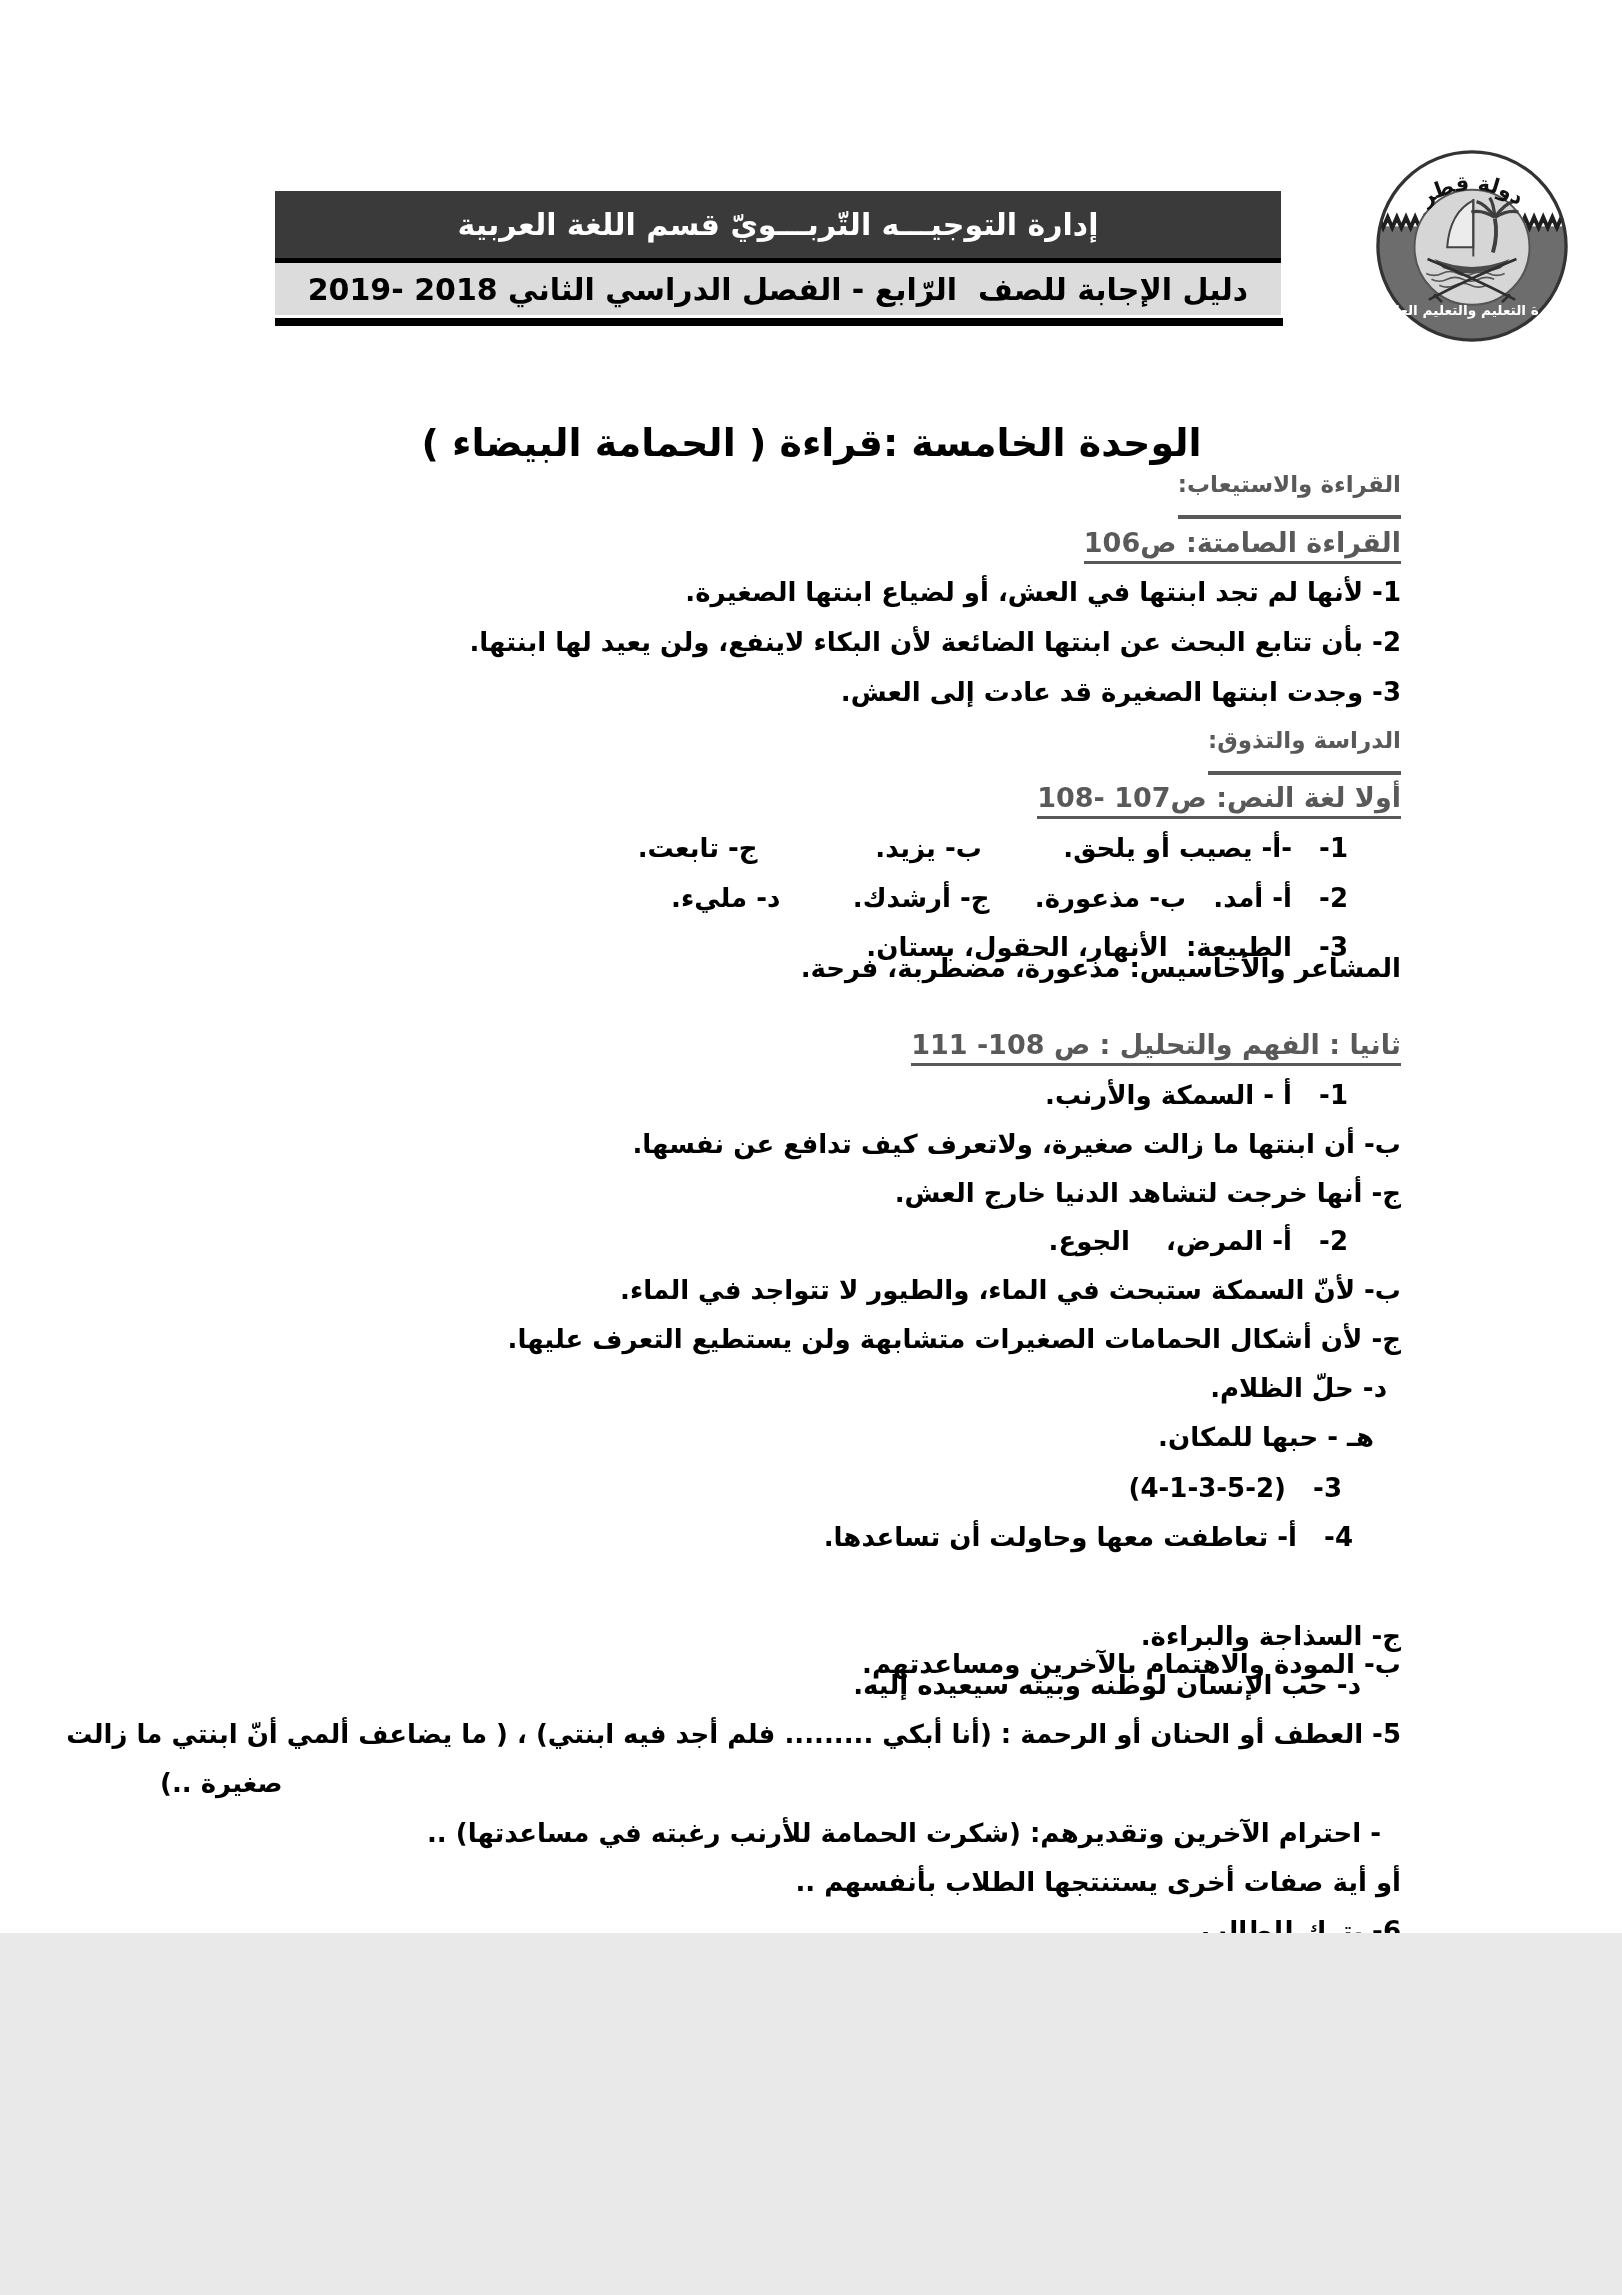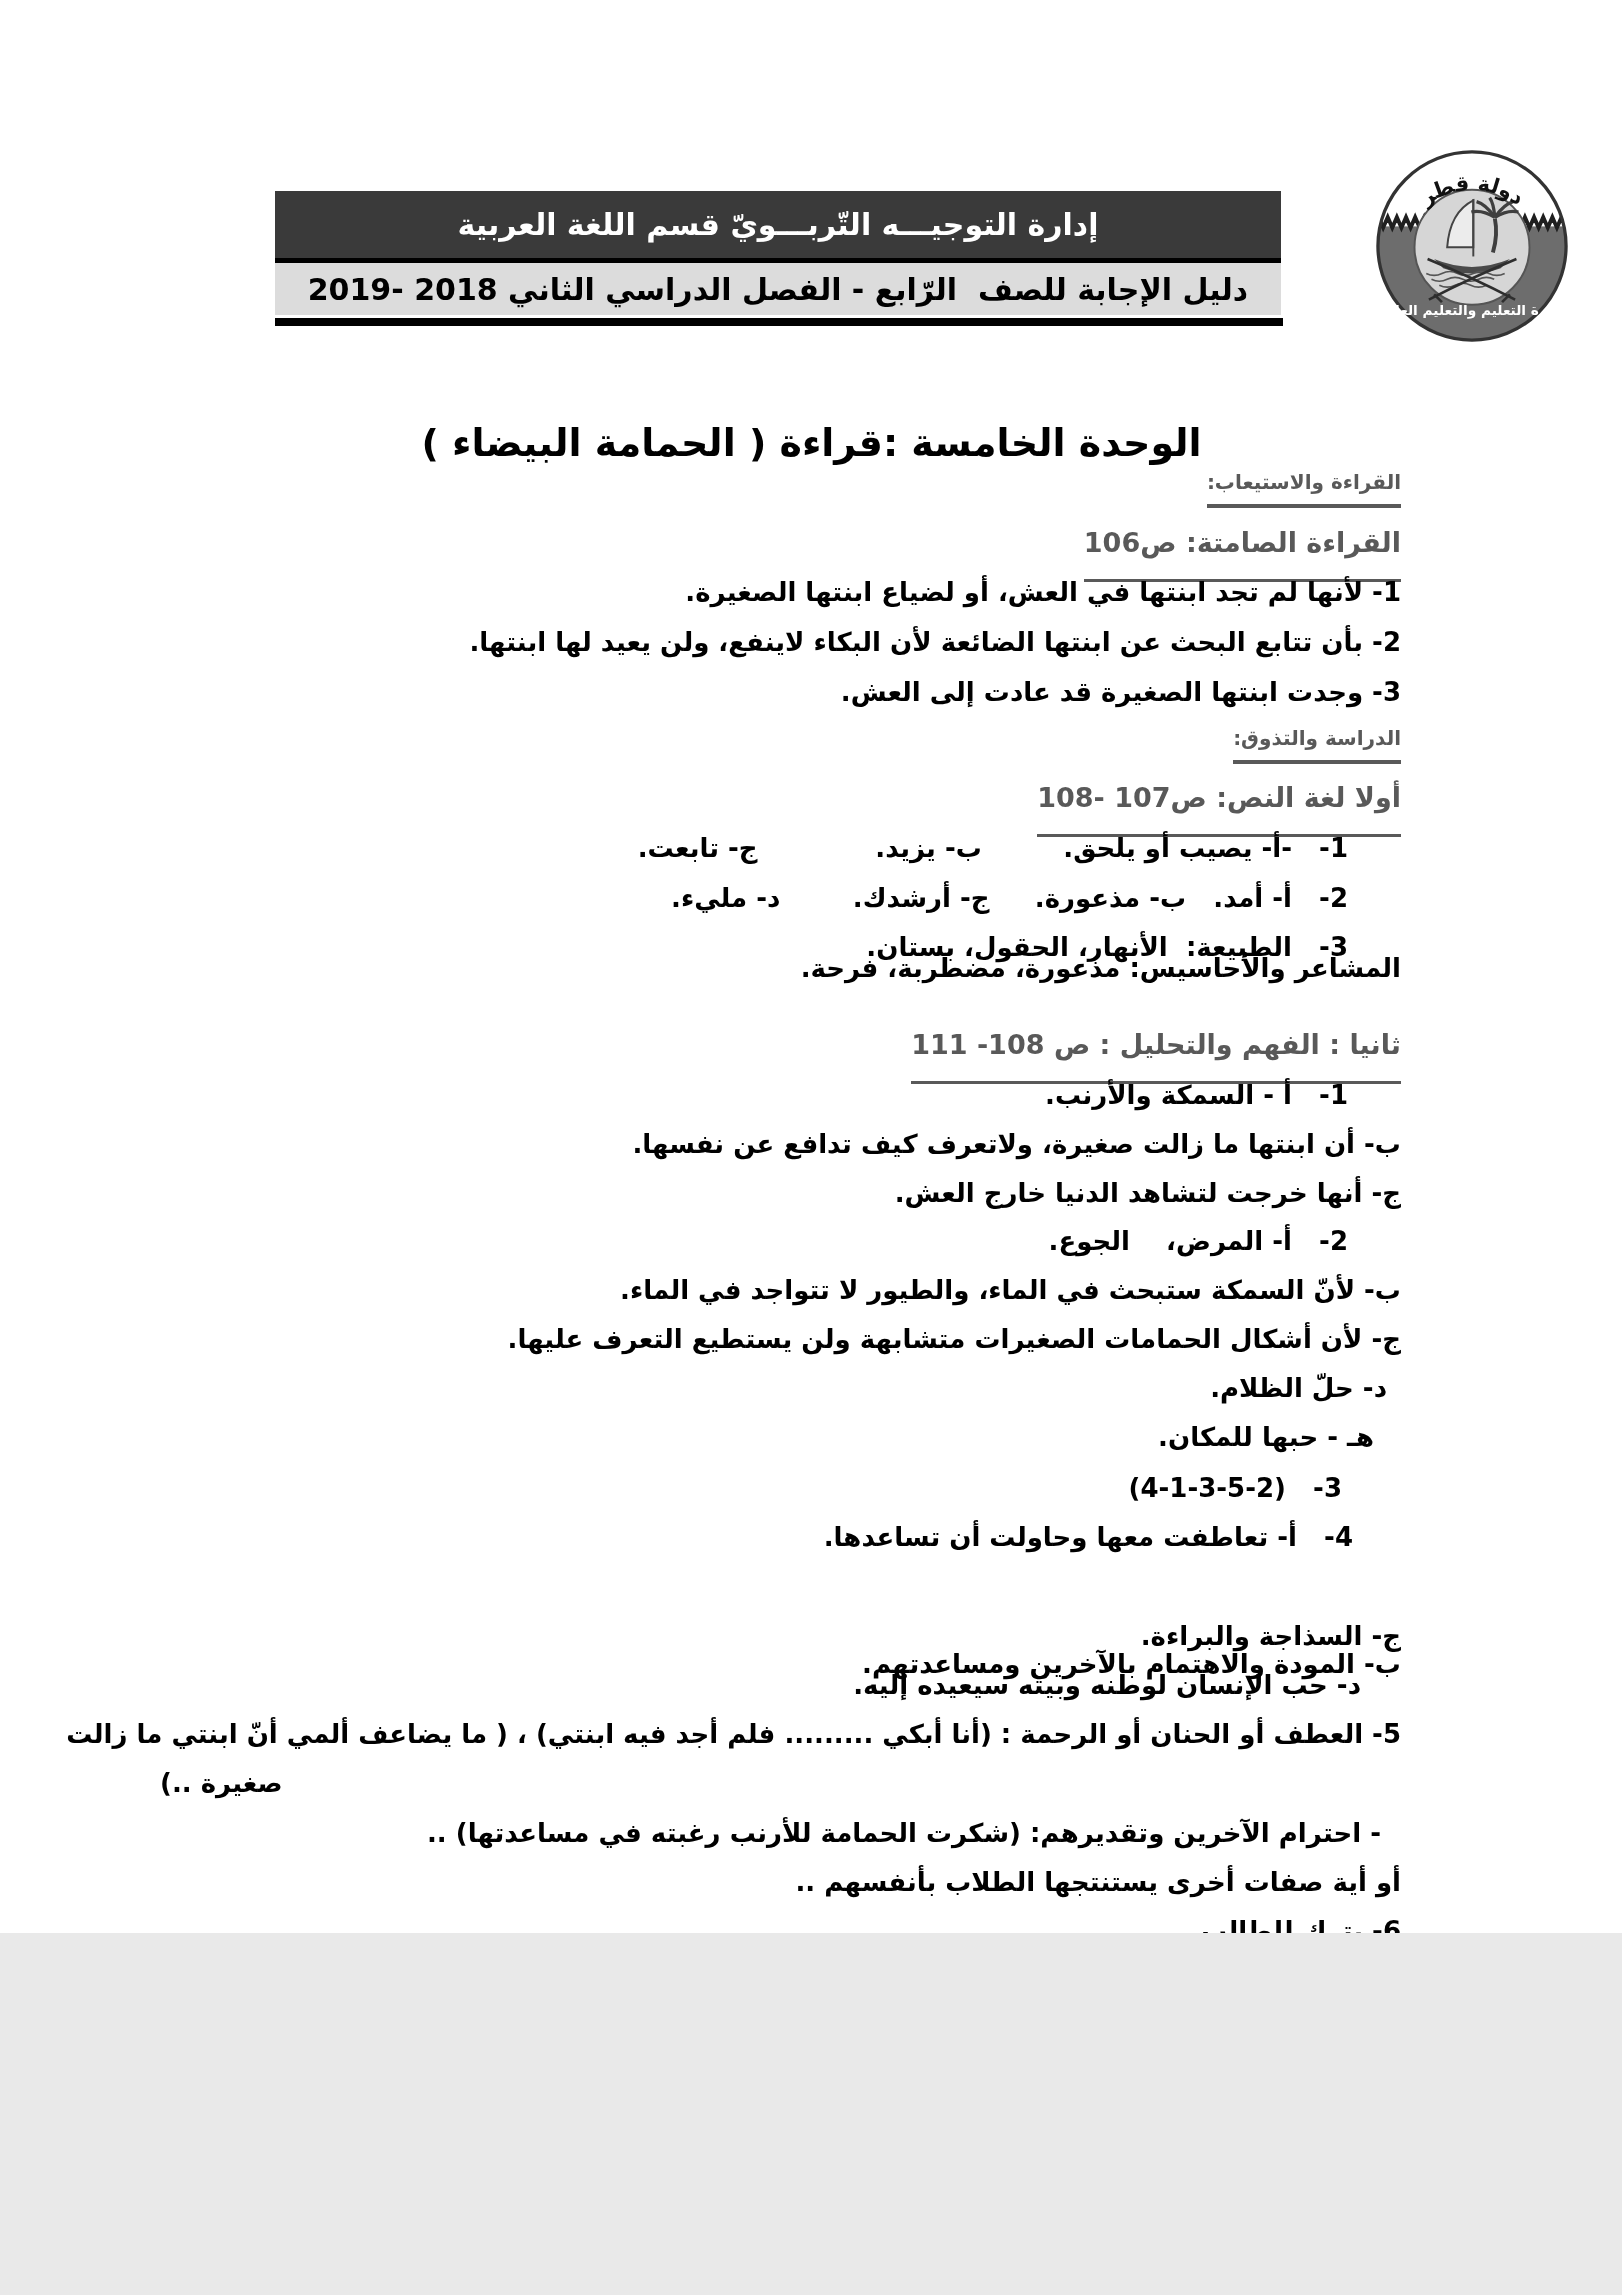--- a/index.html
+++ b/index.html
@@ -34,26 +34,26 @@
     position:absolute;left:0;top:381px;width:100%;
     text-align:center;font-size:38px;font-weight:bold;color:#000;margin-top:40px;
   }
   
   .line{
     position:absolute;
     font-size:26px;font-weight:bold;color:#000;
     white-space:pre;line-height:1.25;
   }
   .h1{
-    font-size:20px;color:var(--heading,#595959);
-    padding-bottom:9px;border-bottom:4.6px solid var(--heading,#595959);
+    font-size:23px;color:var(--heading,#595959);
+    padding-bottom:16px;border-bottom:4.6px solid var(--heading,#595959);
   }
   .h2{
     font-size:27px;color:var(--heading,#595959);
-    padding-bottom:19px;border-bottom:3.3px solid var(--heading,#595959);
+    padding-bottom:1px;border-bottom:3.3px solid var(--heading,#595959);
   }
   
   .footer{
     position:absolute;left:165px;top:1977px;
     font-size:26px;color:#000;white-space:pre;font-weight:normal;
   }
   .footer b{font-weight:bold;}
   
   .watermark{
     position:absolute;left:783px;top:2225px;width:840px;height:55px;

